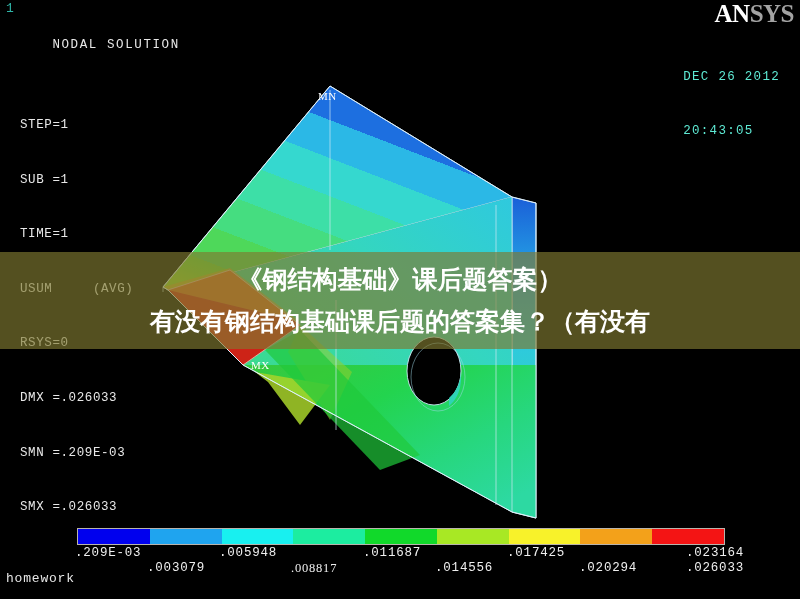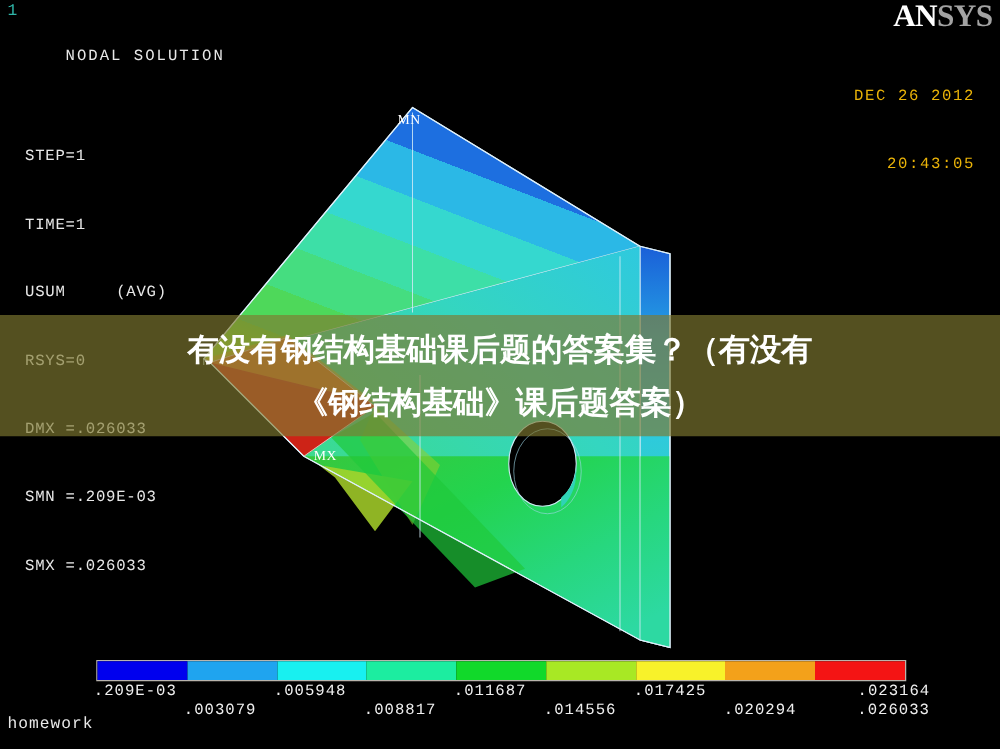--- a/index.html
+++ b/index.html
@@ -50,24 +50,24 @@
     line-height: 25px;
     letter-spacing: -0.5px;
   }
   .logo .an { color: #ffffff; }
   .logo .sys { color: #a3a3a3; }
 
   .stamp {
     position: absolute;
     right: 20px;
     top: 32px;
-    color: #eab308;
+    color: #5eead4;
     font-size: 12.5px;
     line-height: 18px;
-    text-align: right;
+    text-align: left;
     white-space: pre;
     letter-spacing: 1.3px;
   }
 
   
   .model { position:absolute; left:0; top:0; width:800px; height:599px; }
 
   
   .mn-label {
     position: absolute;
@@ -158,20 +158,21 @@
 <body>
 
 <div id="stage">
 
   <div class="win-num">1</div>
 
   <div class="hdr">
     <span class="title">NODAL SOLUTION</span>
     <span class="gap"></span>
     <div>STEP=1</div>
+    <div>SUB =1</div>
     <div>TIME=1</div>
     <div>USUM     (AVG)</div>
     <div>RSYS=0</div>
     <div>DMX =.026033</div>
     <div>SMN =.209E-03</div>
     <div>SMX =.026033</div>
   </div>
 
   <div class="logo">
     <span class="an">AN</span><span class="sys">SYS</span>
@@ -271,41 +272,41 @@
       <polyline points="512,512 536,518"></polyline>
     </g>
 
     <polygon points="330,86 512,197 536,203 536,518 512,512 243,365 168,290 163,287" fill="none" stroke="#dff0fa" stroke-width="1"></polygon>
   </svg>
 
   <div class="mn-label">MN</div>
   <div class="mx-label">MX</div>
 
   <div class="overlay-band">
+    <div class="overlay-line">《钢结构基础》课后题答案）</div>
     <div class="overlay-line">有没有钢结构基础课后题的答案集？（有没有</div>
-    <div class="overlay-line">《钢结构基础》课后题答案）</div>
   </div>
 
   <div class="legend-bar" id="legend-bar">
       <div class="swatch" style="background: rgb(0, 0, 238);"></div>
       <div class="swatch" style="background: rgb(31, 164, 239);"></div>
       <div class="swatch" style="background: rgb(24, 240, 240);"></div>
       <div class="swatch" style="background: rgb(28, 237, 160);"></div>
       <div class="swatch" style="background: rgb(17, 217, 42);"></div>
       <div class="swatch" style="background: rgb(168, 232, 36);"></div>
       <div class="swatch" style="background: rgb(248, 242, 42);"></div>
       <div class="swatch" style="background: rgb(243, 161, 26);"></div>
       <div class="swatch" style="background: rgb(244, 20, 20);"></div>
     </div>
 
   <div class="legend-labels" id="legend-labels">
       <span class="row0" style="left: 75px;">.209E-03</span>
       <span class="row1" style="left: 147px;">.003079</span>
       <span class="row0" style="left: 219px;">.005948</span>
-      <span class="row1" style="left: 291px;">.008817</span>
+      <span class="row1" style="left: 291px; font-family: Liberation Serif, serif;">.008817</span>
       <span class="row0" style="left: 363px;">.011687</span>
       <span class="row1" style="left: 435px;">.014556</span>
       <span class="row0" style="left: 507px;">.017425</span>
       <span class="row1" style="left: 579px; text-align: right;">.020294</span>
       <span class="row0" style="left: 651px; margin-left: 35px;">.023164</span>
       <span class="row1" style="left: auto; right: 4px;">.026033</span>
     </div>
 
   <div class="footer-note">homework</div>
 

